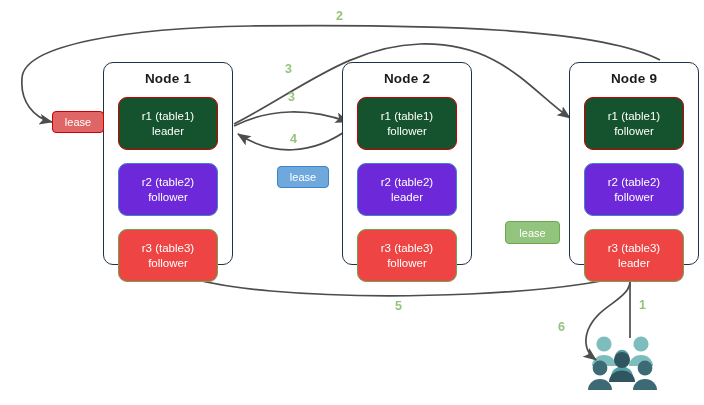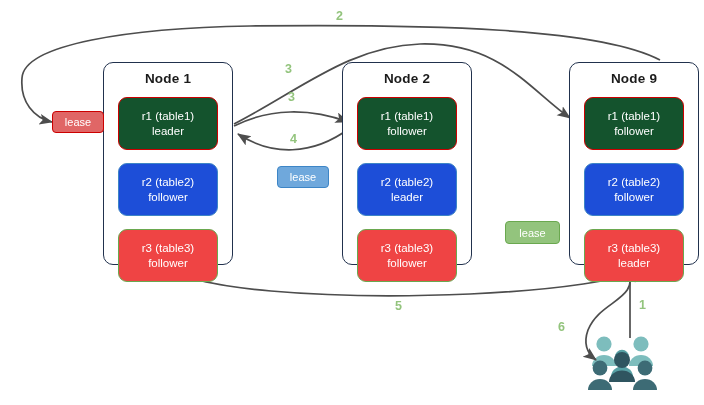--- a/index.html
+++ b/index.html
@@ -32,21 +32,21 @@
     height:53px;
     border-radius:9px;
     box-sizing:border-box;
     display:flex;align-items:center;justify-content:center;
     text-align:center;
     line-height:1.22;
     font-size:11.5px;
     color:#ffffff;
   }
   .rep-r1{background:#14532d;border:1.6px solid #cc0000;}
-  .rep-r2{background:#1d4ed8;border:1.6px solid #3d85c6;}
+  .rep-r2{background:#6d28d9;border:1.6px solid #3d85c6;}
   .rep-r3{background:#ef4444;border:1.6px solid #6aa84f;}
   .rep1{top:34px;}
   .rep2{top:100px;}
   .rep3{top:166px;}
 
   
   .lease{
     position:absolute;
     border-radius:4px;
     box-sizing:border-box;

